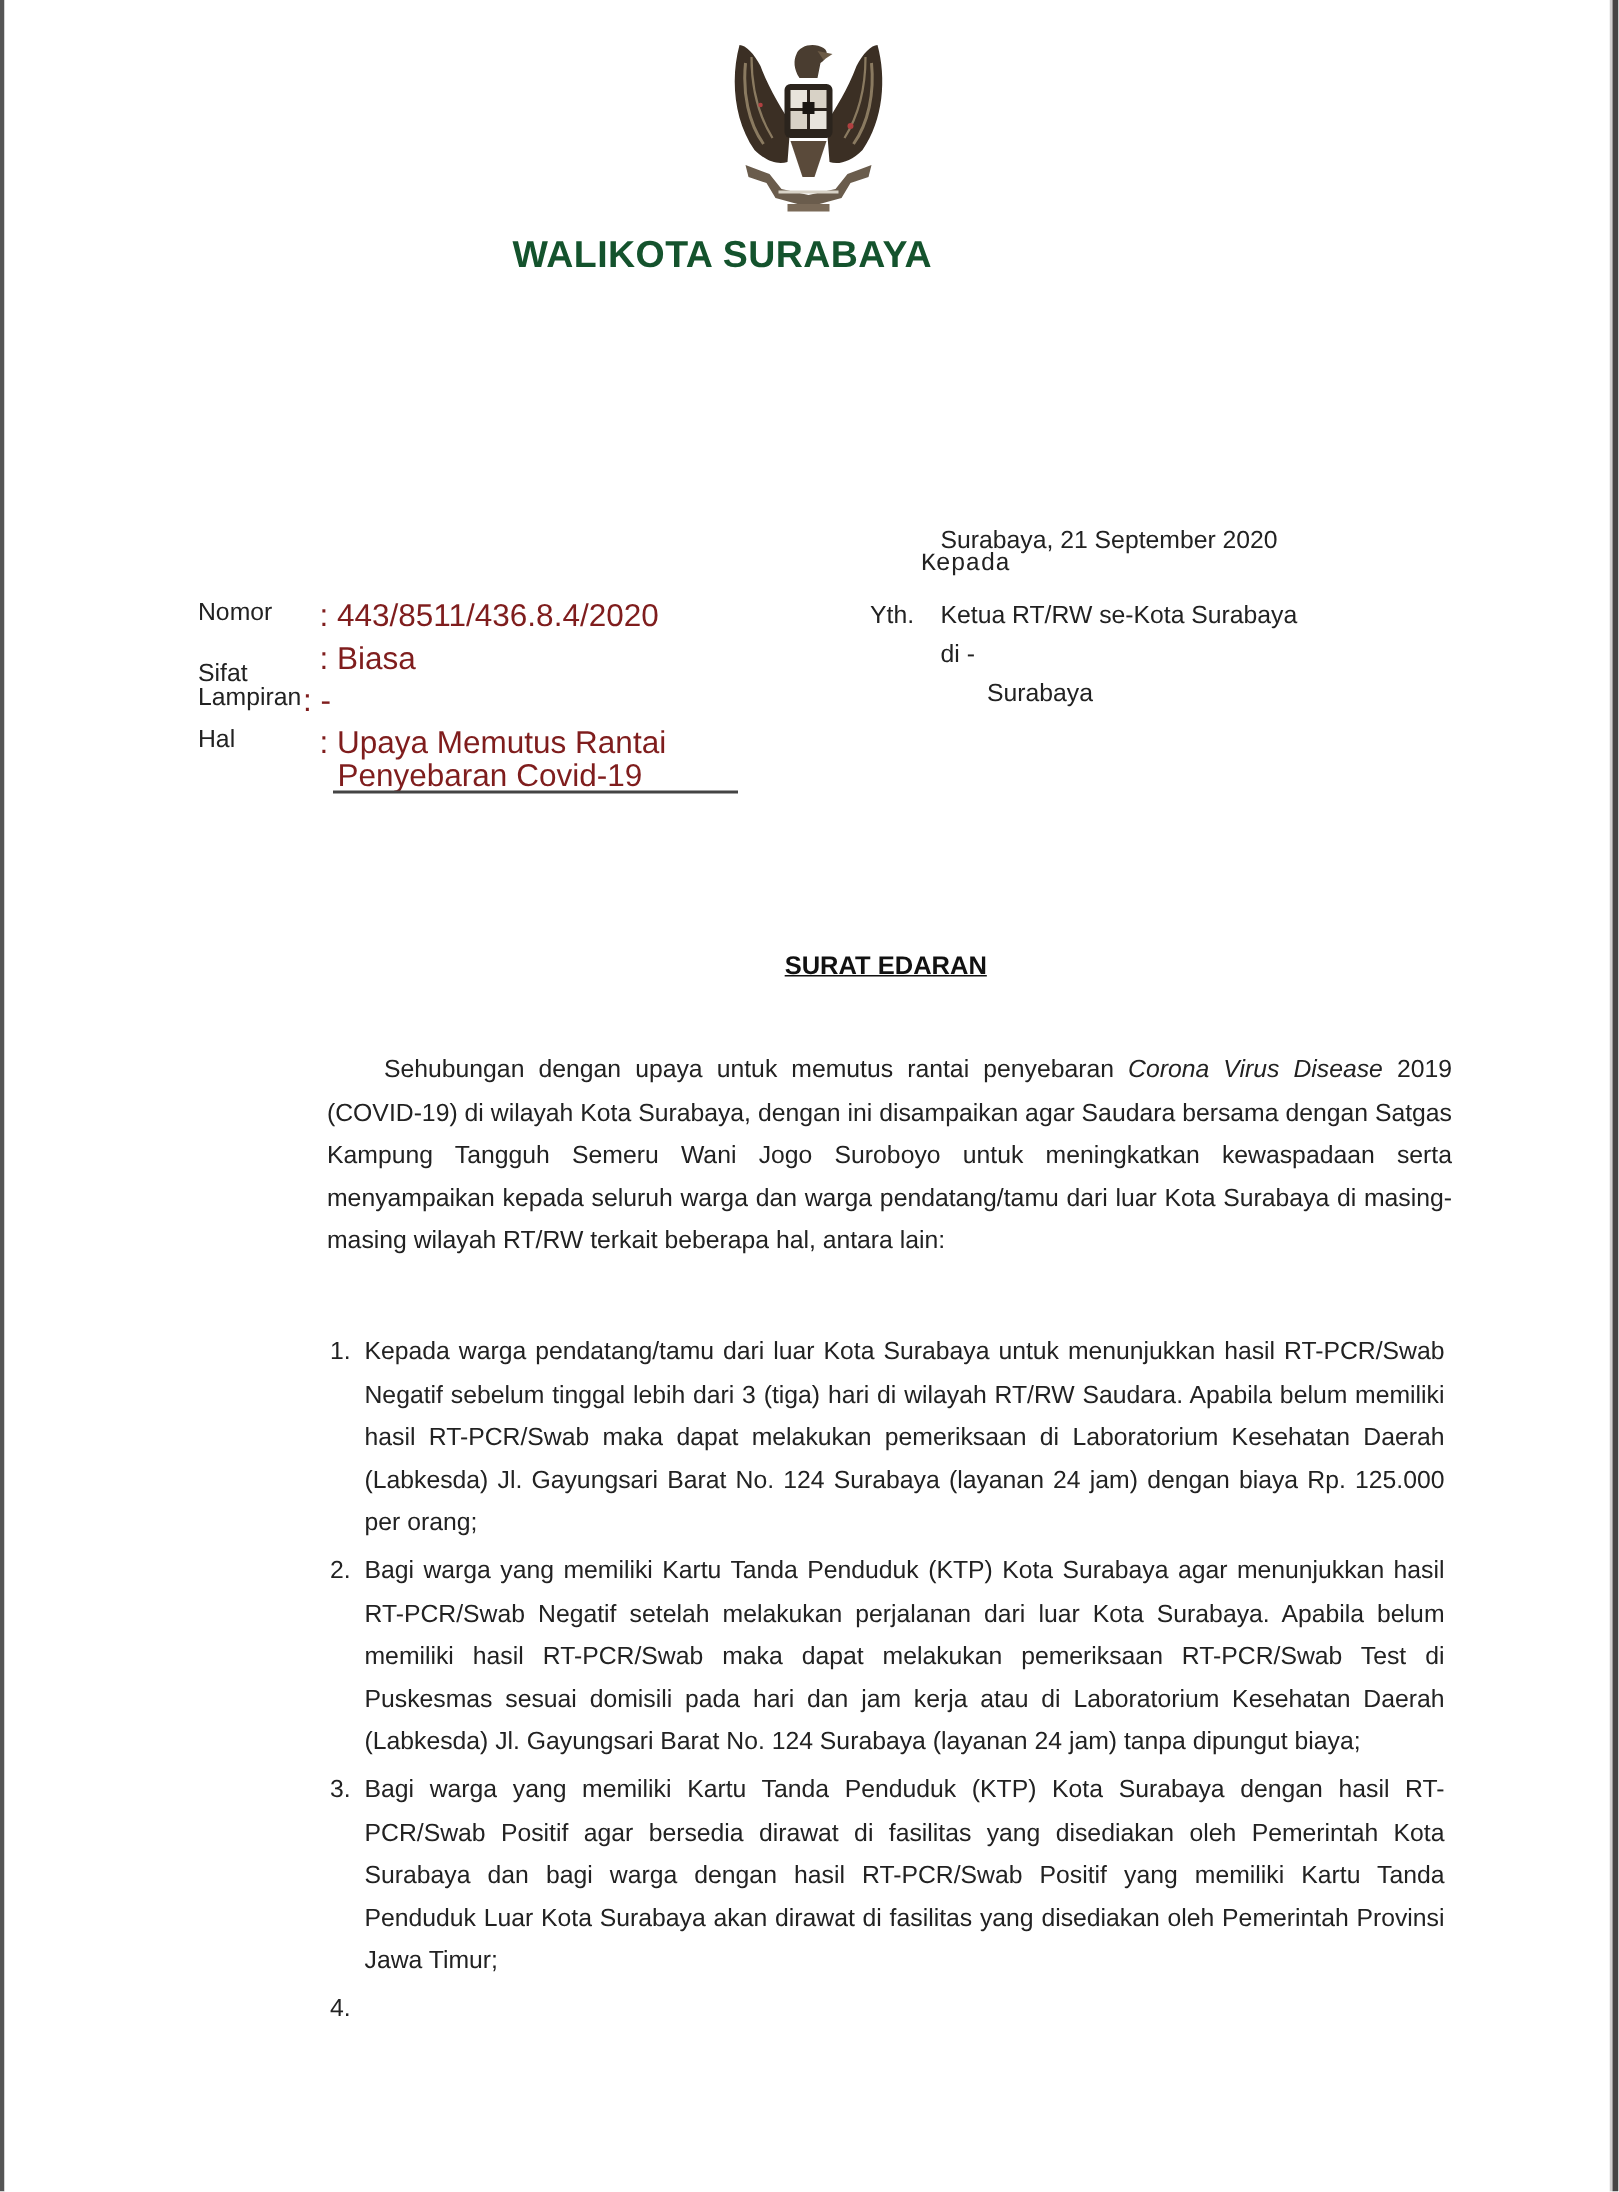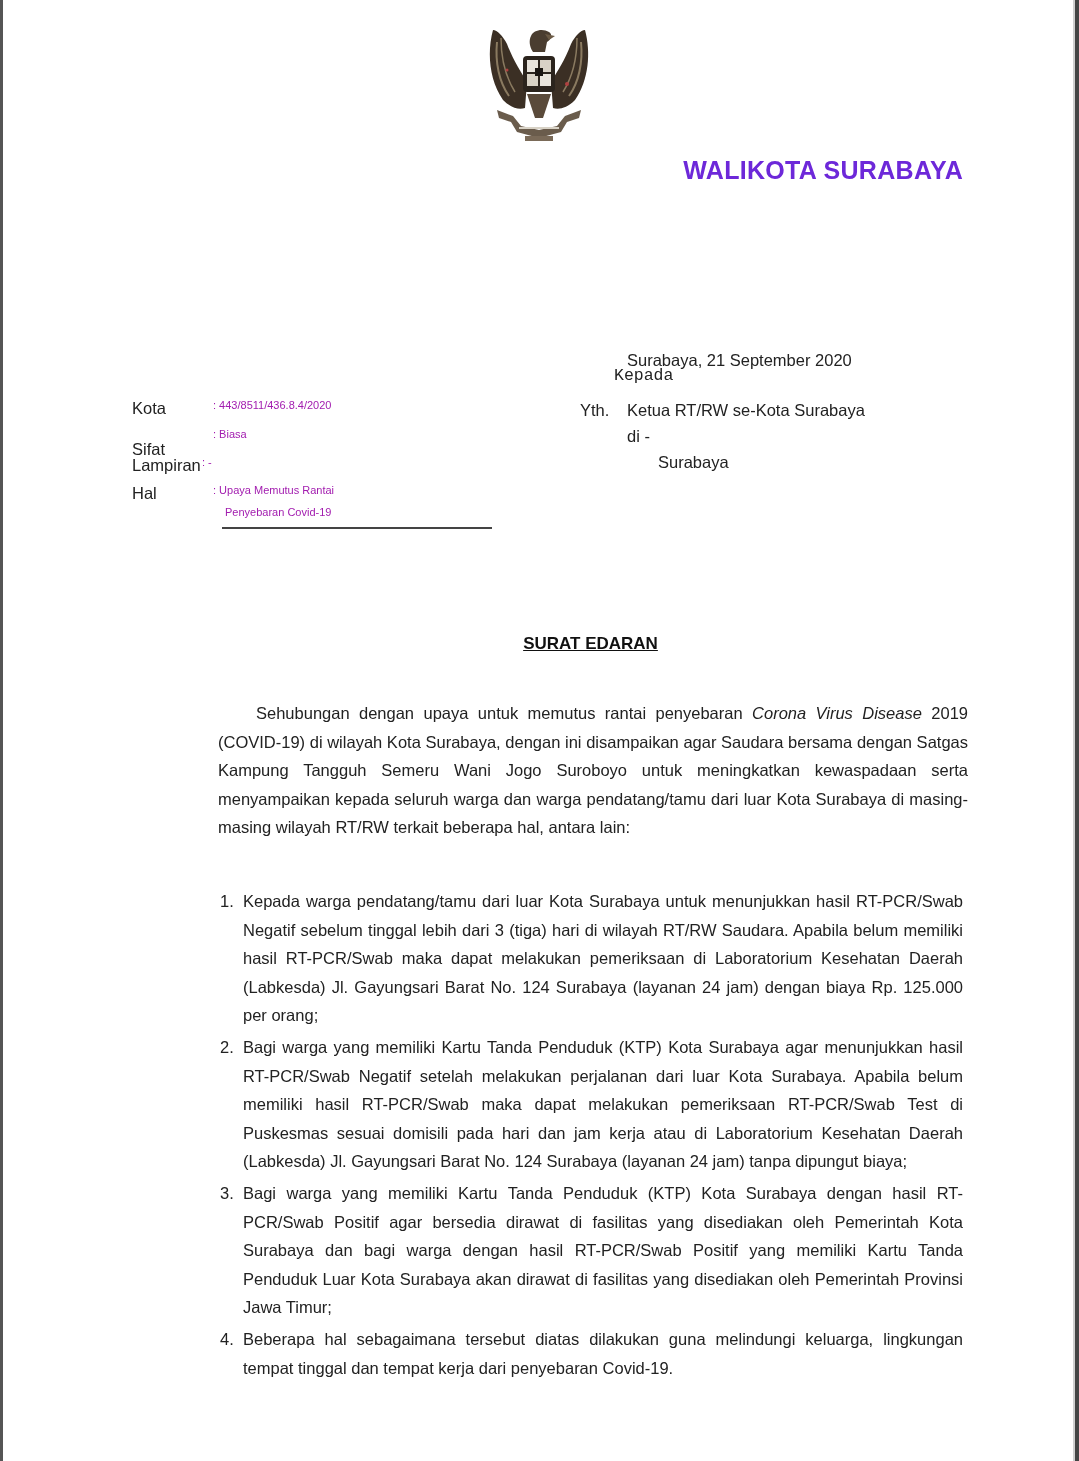--- a/index.html
+++ b/index.html
@@ -9,28 +9,28 @@
       font-family: "Liberation Sans", sans-serif;
       color: #1e1e1e;
     }
     .frame-left { position: absolute; left: 0; top: 0; width: 3px; height: 1461px; background: #555; }
     .frame-right { position: absolute; right: 0; top: 0; width: 4px; height: 1461px; background: #444; }
     .frame-right-inner { position: absolute; right: 4px; top: 0; width: 2px; height: 1461px; background: #cfcfcf; }
     .page { position: absolute; left: 3px; top: 0; width: 1070px; height: 1461px; background: #fff; }
 
     .emblem { position: absolute; left: 483px; top: 22px; width: 112px; height: 122px; }
     .letterhead {
-      position: absolute; left: 0; width: 963px; top: 156px; text-align: right;
-      font-size: 25px; font-weight: bold; letter-spacing: 0.3px; color: #6d28d9;
+      position: absolute; left: 0; width: 963px; top: 156px; text-align: center;
+      font-size: 25px; font-weight: bold; letter-spacing: 0.3px; color: #14532d;
     }
 
     .t { position: absolute; font-size: 16.5px; white-space: nowrap; color: #222; }
 
     .meta-label { position: absolute; left: 132px; font-size: 16.5px; color: #222; }
-    .meta-value { position: absolute; left: 213px; font-size: 11px; color: #a21caf; }
+    .meta-value { position: absolute; left: 213px; font-size: 21px; color: #7f1d1d; }
     .hal-underline { position: absolute; left: 222px; top: 527px; width: 270px; height: 2px; background: #444; }
 
     .title {
       position: absolute; left: 0; width: 1181px; top: 634px; text-align: center;
       font-size: 17px; font-weight: bold; text-decoration: underline; color: #111;
     }
 
     .para {
       position: absolute; left: 218px; width: 750px; top: 699px;
       font-size: 16.5px; line-height: 28.6px; text-align: justify; color: #222;
@@ -82,21 +82,21 @@
 
 <div class="letterhead">WALIKOTA SURABAYA</div>
 
 <div class="t" style="left:627px; top:316px;margin-top:35px;">Surabaya, 21 September 2020</div>
 <div class="t" style="left:614px; top:366px;font-family:Liberation Mono, monospace;">Kepada</div>
 <div class="t" style="left:580px; top:401px;">Yth.</div>
 <div class="t" style="left:627px; top:401px;">Ketua RT/RW se-Kota Surabaya</div>
 <div class="t" style="left:627px; top:427px;">di -</div>
 <div class="t" style="left:658px; top:453px;">Surabaya</div>
 
-<div class="meta-label" style="top:399px;">Kota</div>
+<div class="meta-label" style="top:399px;">Nomor</div>
 <div class="meta-value" style="top:399px;">: 443/8511/436.8.4/2020</div>
 <div class="meta-label" style="top:428px;margin-top:12px;">Sifat</div>
 <div class="meta-value" style="top:428px;">: Biasa</div>
 <div class="meta-label" style="top:456px;text-align:center;">Lampiran</div>
 <div class="meta-value" style="top:456px; left:202px;">: -</div>
 <div class="meta-label" style="top:484px;">Hal</div>
 <div class="meta-value" style="top:484px;">: Upaya Memutus Rantai</div>
 <div class="meta-value" style="top:506px; left:225px;">Penyebaran Covid-19</div>
 <div class="hal-underline"></div>
 
@@ -112,15 +112,14 @@
   <div class="li">
     <span class="num">2.</span>
     <span>Bagi warga yang memiliki Kartu Tanda Penduduk (KTP) Kota Surabaya agar menunjukkan hasil RT-PCR/Swab Negatif setelah melakukan perjalanan dari luar Kota Surabaya. Apabila belum memiliki hasil RT-PCR/Swab maka dapat melakukan pemeriksaan RT-PCR/Swab Test di Puskesmas sesuai domisili pada hari dan jam kerja atau di Laboratorium Kesehatan Daerah (Labkesda) Jl. Gayungsari Barat No. 124 Surabaya (layanan 24 jam) tanpa dipungut biaya;</span>
   </div>
   <div class="li">
     <span class="num">3.</span>
     <span>Bagi warga yang memiliki Kartu Tanda Penduduk (KTP) Kota Surabaya dengan hasil RT-PCR/Swab Positif agar bersedia dirawat di fasilitas yang disediakan oleh Pemerintah Kota Surabaya dan bagi warga dengan hasil RT-PCR/Swab Positif yang memiliki Kartu Tanda Penduduk Luar Kota Surabaya akan dirawat di fasilitas yang disediakan oleh Pemerintah Provinsi Jawa Timur;</span>
   </div>
   <div class="li">
     <span class="num">4.</span>
-    <span>Beberapa hal sebagaimana tersebut diatas dilakukan guna melindungi keluarga, lingkungan tempat tinggal dan tempat kerja dari penyebaran Covid-19.</span>
   </div>
 </div>
 
 </body></html>

